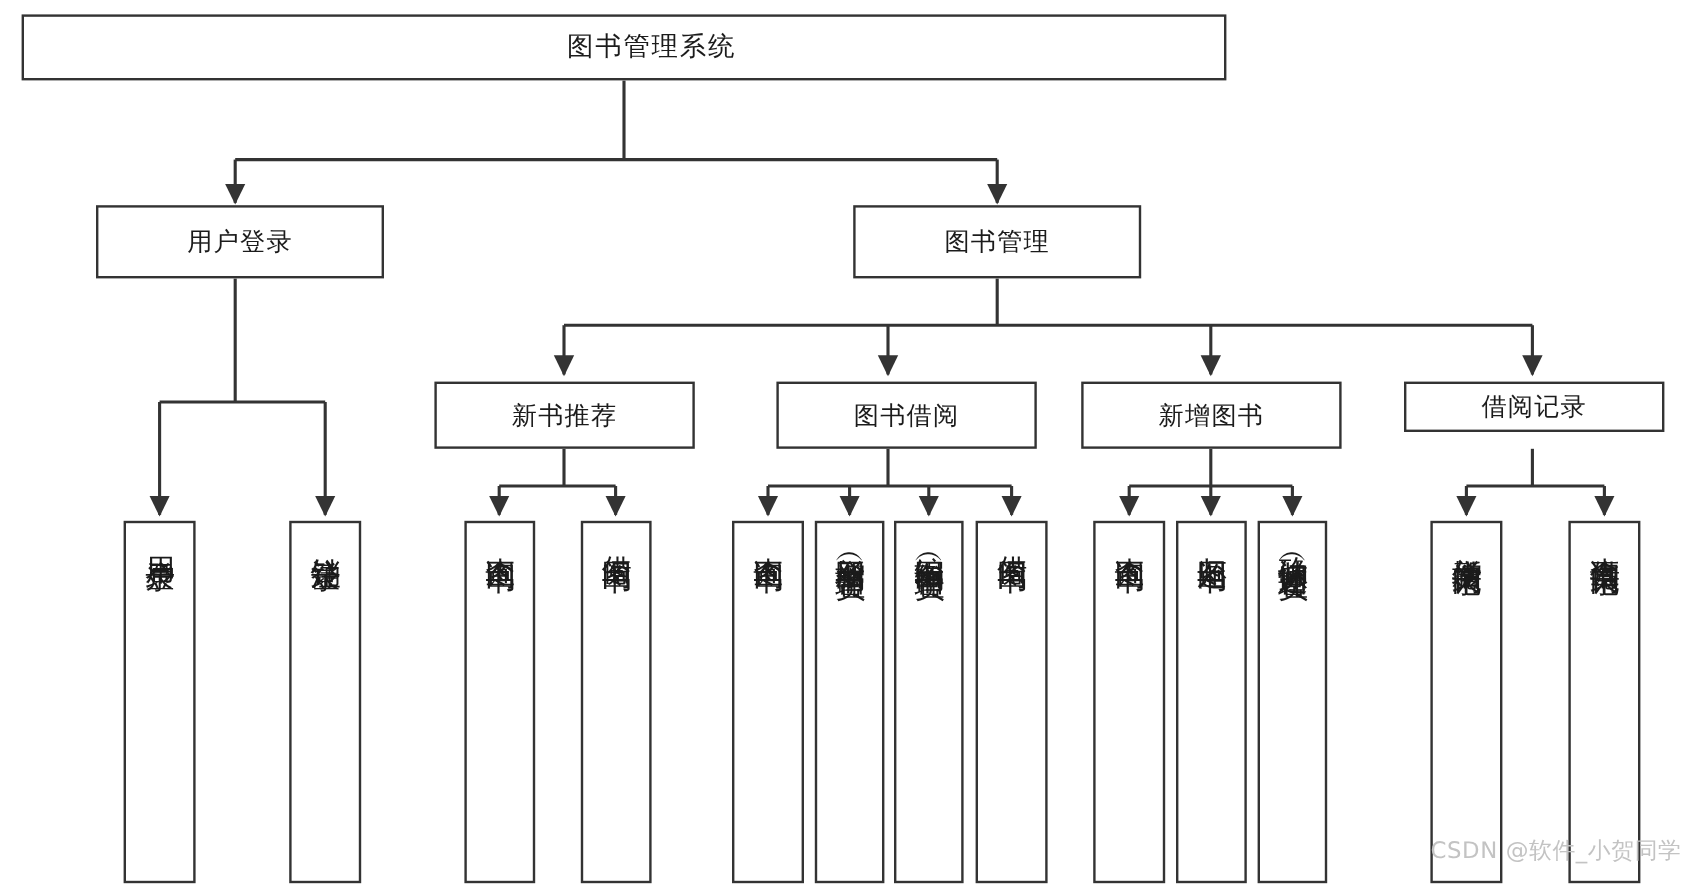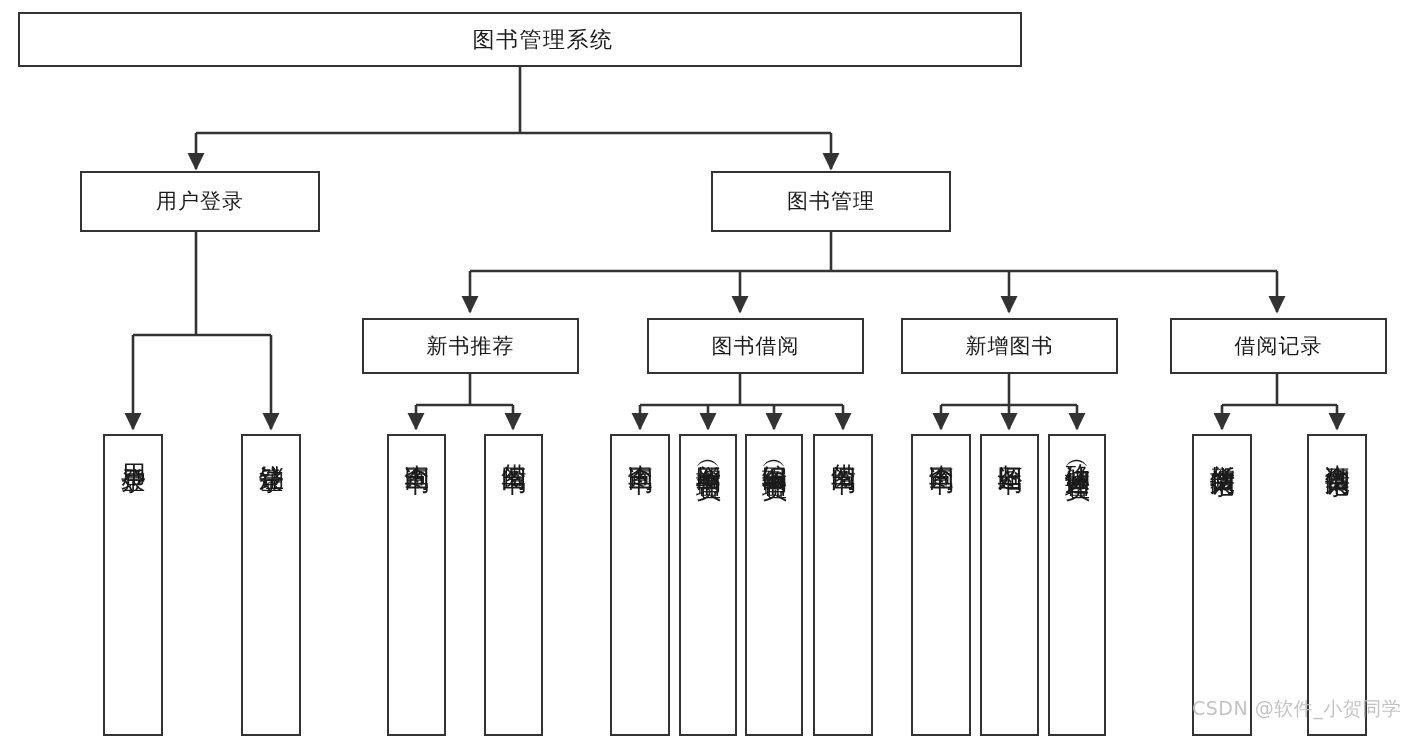--- a/index.html
+++ b/index.html
@@ -145,21 +145,21 @@
 
   <div class="node horiz" style="left:711px; top:171px; width:240px; height:61px;">
     <span class="label">图书管理</span>
   </div>
   <div class="node horiz" style="left:632px; top:318px; width:217px; height:56px;margin-left:15px;">
     <span class="label">图书借阅</span>
   </div>
   <div class="node horiz" style="left:901px; top:318px; width:217px; height:56px;">
     <span class="label">新增图书</span>
   </div>
-  <div class="node horiz" style="left:1170px; top:318px; width:217px; height:56px;">
+  <div class="node horiz" style="left:1170px; top:318px; width:217px; height:42px;">
     <span class="label">借阅记录</span>
   </div>
 
   <div class="node vert" style="left:103px; top:434px; width:60px; height:302px;">
     <span class="label">用户登录</span>
   </div>
   <div class="node vert" style="left:241px; top:434px; width:60px; height:302px;">
     <span class="label">注销登录</span>
   </div>
 

